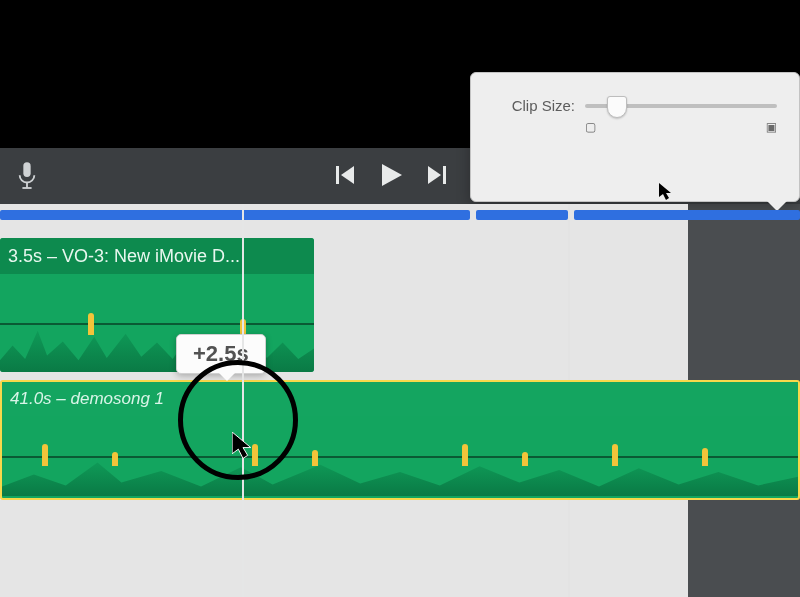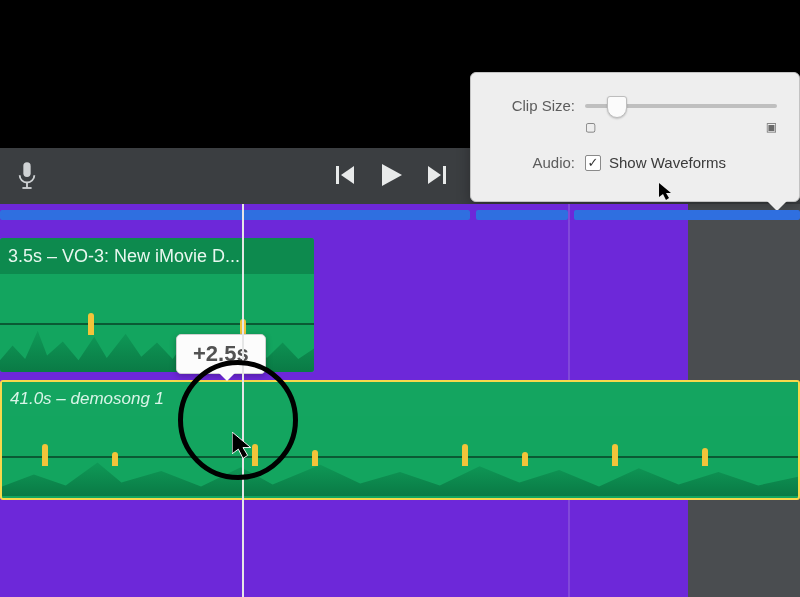--- a/index.html
+++ b/index.html
@@ -113,21 +113,21 @@
   .popover-cursor {
     position: absolute;
     right: 126px; top: 110px;
     color: #000;
   }
 
   .timeline {
     position: absolute;
     top: 204px; left: 0;
     width: 688px; height: 393px;
-    background: #6d28d9;
+    background: #e5e5e5;
   }
   .blue-strip {
     position: absolute;
     top: 6px;
     height: 10px;
     background: #2f6fe0;
     border-radius: 2px;
   }
   .playhead {
     position: absolute;
@@ -279,25 +279,20 @@
   <div class="row" style="margin-bottom:40px;">
     <div class="label">Clip Size:</div>
     <div class="slider-track">
       <div class="slider-thumb"></div>
       <div class="slider-icons">
         <span>▢</span>
         <span>▣</span>
       </div>
     </div>
   </div>
-  <div class="row">
-    <div class="label">Audio:</div>
-    <div class="checkbox">✓</div>
-    <div>Show Waveforms</div>
-  </div>
   <div class="popover-cursor">
     <svg width="14" height="18" viewBox="0 0 14 18">
         <polygon points="0,0 0,14 4,11 7,17 10,15 7,10 12,10" fill="#000"></polygon>
       </svg>
   </div>
   <div class="popover-pointer"></div>
 </div>
 
 <div class="timeline">
   <div class="blue-strip" style="left:0;width:470px;"></div>

